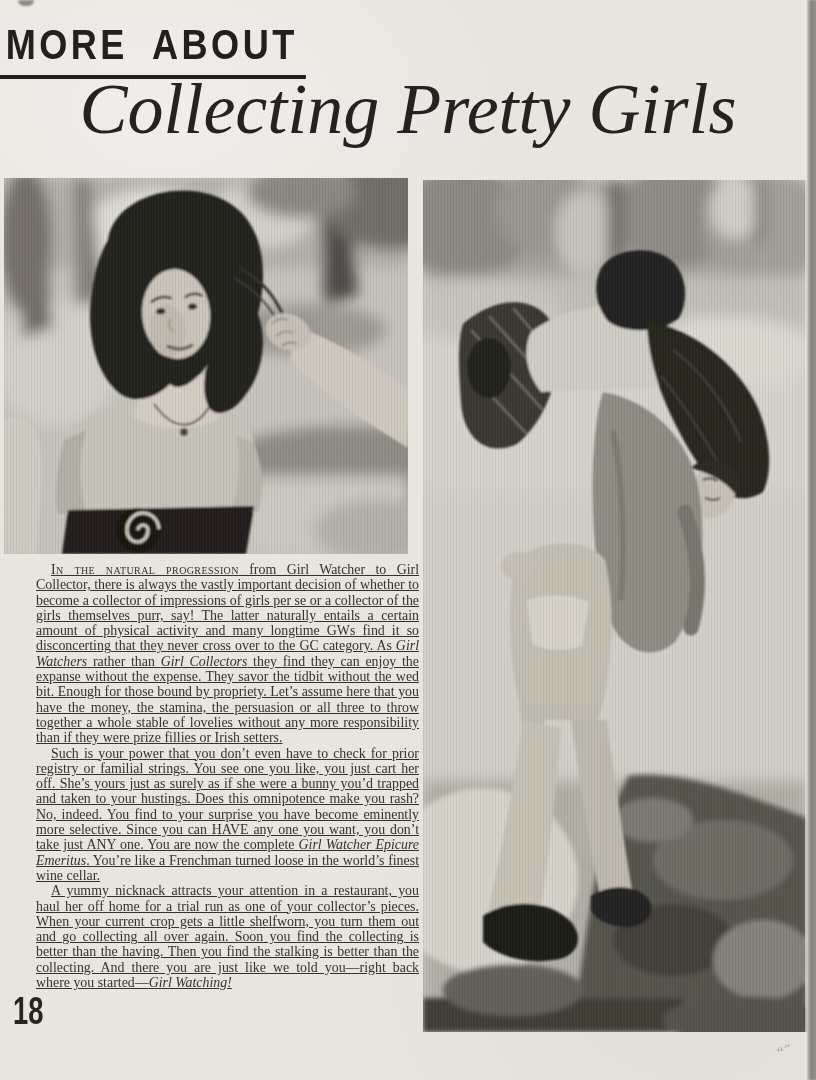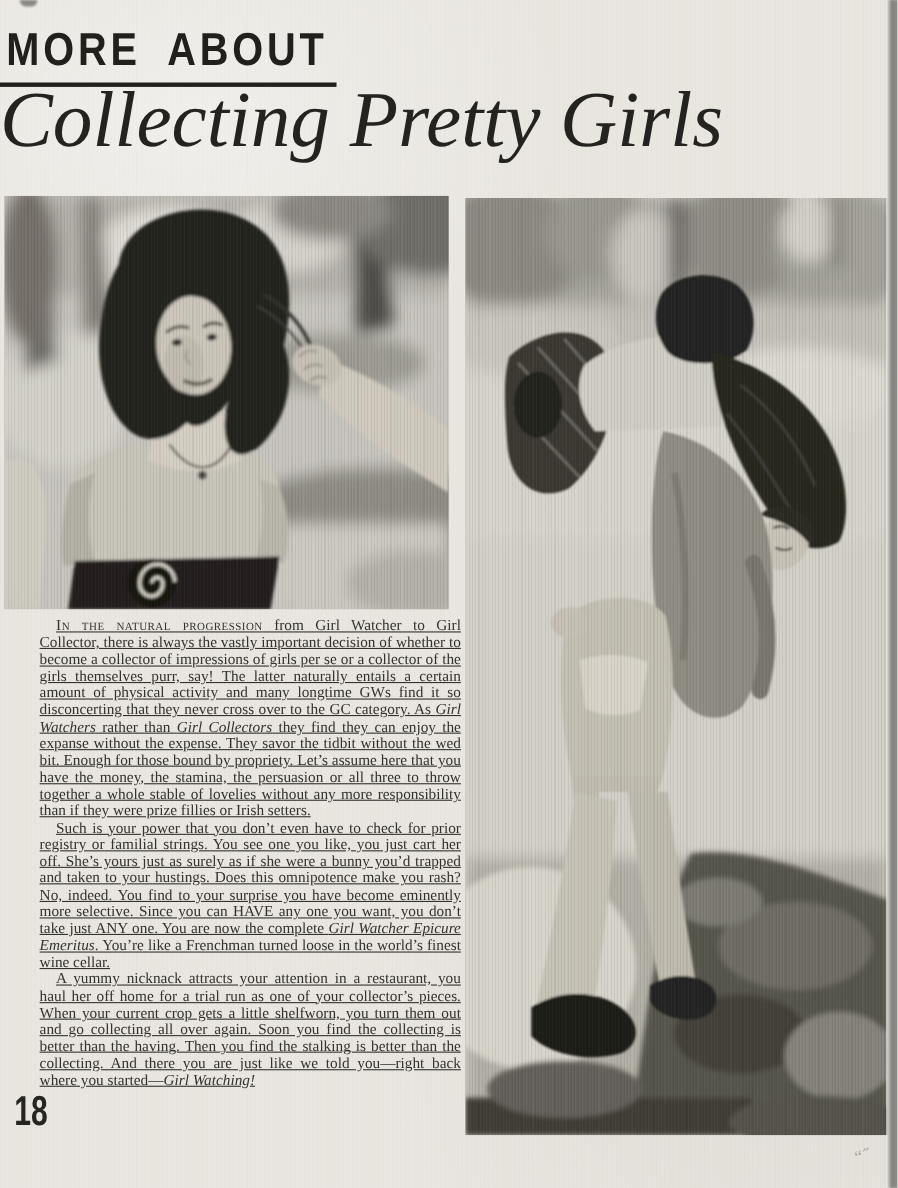--- a/index.html
+++ b/index.html
@@ -27,21 +27,21 @@
     font-style:italic;font-size:16px;transform:rotate(-12deg);font-family:"Liberation Serif",serif;
   }
   
   .kicker-row{position:absolute;top:24px;left:0;width:816px;}
   .kicker{
     display:inline-block;transform:translateX(-28px) scaleX(0.86);
     font-family:"Liberation Sans",sans-serif;font-weight:700;font-size:42px;line-height:1;
     letter-spacing:4px;word-spacing:14px;color:#21201d;
     border-bottom:4px solid #21201d;padding:0 10px 9px 10px;
   }
-  .title-row{position:absolute;top:68px;left:0;width:816px;white-space:nowrap;}
+  .title-row{position:absolute;top:68px;left:0;width:816px;text-align:center;white-space:nowrap;}
   .title{
     margin:0;display:inline-block;font-family:"Liberation Serif",serif;font-style:italic;
     font-weight:400;font-size:72px;line-height:1.15;color:#242320;letter-spacing:0px;
   }
   
   figure.photo{margin:0;position:absolute;overflow:hidden;box-shadow:inset 0 0 14px rgba(20,20,15,0.18);}
   .photo-left{left:4px;top:178px;width:404px;height:376px;}
   .photo-right{left:423px;top:180px;width:384px;height:852px;}
   figure.photo svg{display:block;width:100%;height:100%;}
   figure.photo::after{

